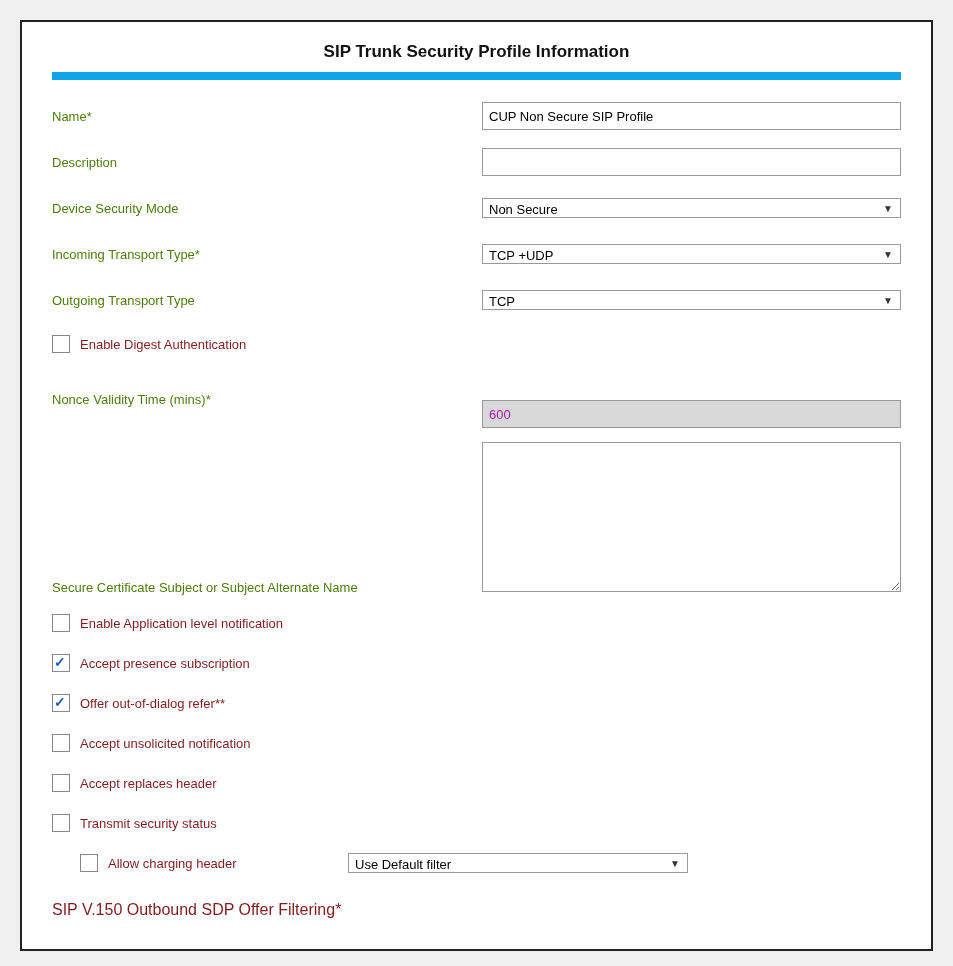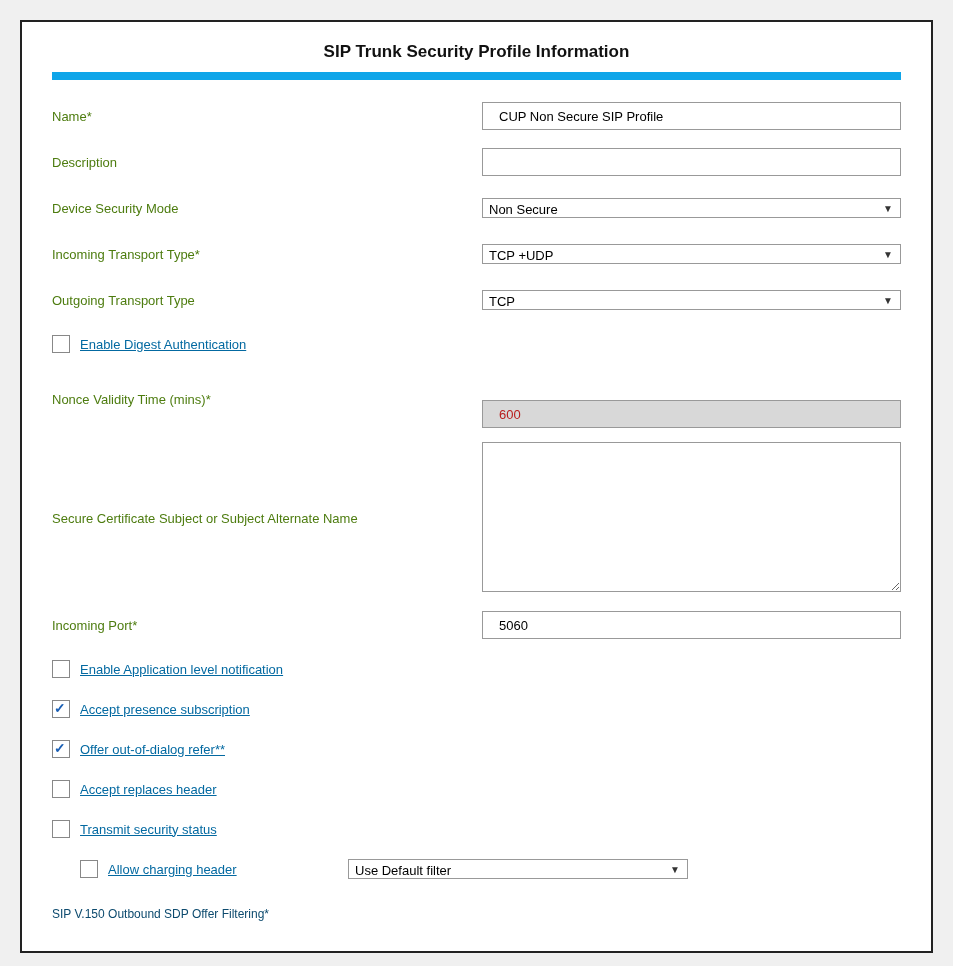--- a/index.html
+++ b/index.html
@@ -36,47 +36,47 @@
     }
 
     .form-row {
       display: flex;
       align-items: center;
       margin-bottom: 14px;
       min-height: 32px;
     }
 
     .form-row.top-align {
-      align-items: center;
+      align-items: flex-end;
     }
 
     .form-label {
       flex: 0 0 430px;
       font-size: 13px;
       color: #4d7c0f;
       padding-right: 10px;
     }
 
     .form-control {
       flex: 1;
     }
 
     input[type="text"] {
       width: 100%;
       height: 28px;
       border: 1px solid #999;
-      padding: 3px 16px;
+      padding: 3px 6px;
       font-size: 13px;
       background: #fff;
       outline: none;
     }
 
     input[type="text"].disabled-input {
       background: #d8d8d8;
-      color: #b91c1c;
+      color: #a21caf;
       margin-top: 30px;
     }
 
     textarea {
       width: 100%;
       height: 150px;
       border: 1px solid #999;
       padding: 4px 6px;
       font-size: 13px;
       resize: vertical;
@@ -141,43 +141,42 @@
       font-size: 14px;
       font-weight: bold;
       color: #1a5fb4;
       position: absolute;
       top: -1px;
       left: 1px;
     }
 
     .checkbox-label {
       font-size: 13px;
-      color: #0369a1;
-      text-decoration: underline;
+      color: #7f1d1d;
     }
 
     .checkbox-with-select {
       display: flex;
       align-items: center;
       width: 100%;
       margin-left: 28px;
     }
 
     .checkbox-with-select .checkbox-label {
       flex: 0 0 220px;
     }
 
     .checkbox-with-select .select-wrapper {
       flex: 1;
       max-width: 340px;
     }
 
     .footer-label {
-      font-size: 12px;
-      color: #0c4a6e;
+      font-size: 16px;
+      color: #7f1d1d;
       margin-top: 24px;
     }
   </style>
 </head>
 <body>
 
 <div class="form-container">
   <div class="form-title">SIP Trunk Security Profile Information</div>
 
   <div class="form-row">
@@ -246,42 +245,40 @@
     </div>
   </div>
 
   <div class="form-row top-align">
     <div class="form-label">Secure Certificate Subject or Subject Alternate Name</div>
     <div class="form-control">
       <textarea style=""></textarea>
     </div>
   </div>
 
-  <div class="form-row">
-    <div class="form-label">Incoming Port*</div>
-    <div class="form-control">
-      <input type="text" value="5060" style="">
-    </div>
-  </div>
 
   <div class="checkbox-row">
     <input type="checkbox" style="">
     <span class="checkbox-label">Enable Application level notification</span>
   </div>
 
   <div class="checkbox-row">
     <input type="checkbox" checked="" style="">
     <span class="checkbox-label">Accept presence subscription</span>
   </div>
 
   <div class="checkbox-row">
     <input type="checkbox" checked="" style="">
     <span class="checkbox-label">Offer out-of-dialog refer**</span>
   </div>
 
+  <div class="checkbox-row">
+    <input type="checkbox" style="">
+    <span class="checkbox-label">Accept unsolicited notification</span>
+  </div>
 
   <div class="checkbox-row">
     <input type="checkbox" style="">
     <span class="checkbox-label">Accept replaces header</span>
   </div>
 
   <div class="checkbox-row">
     <input type="checkbox" style="">
     <span class="checkbox-label">Transmit security status</span>
   </div>

